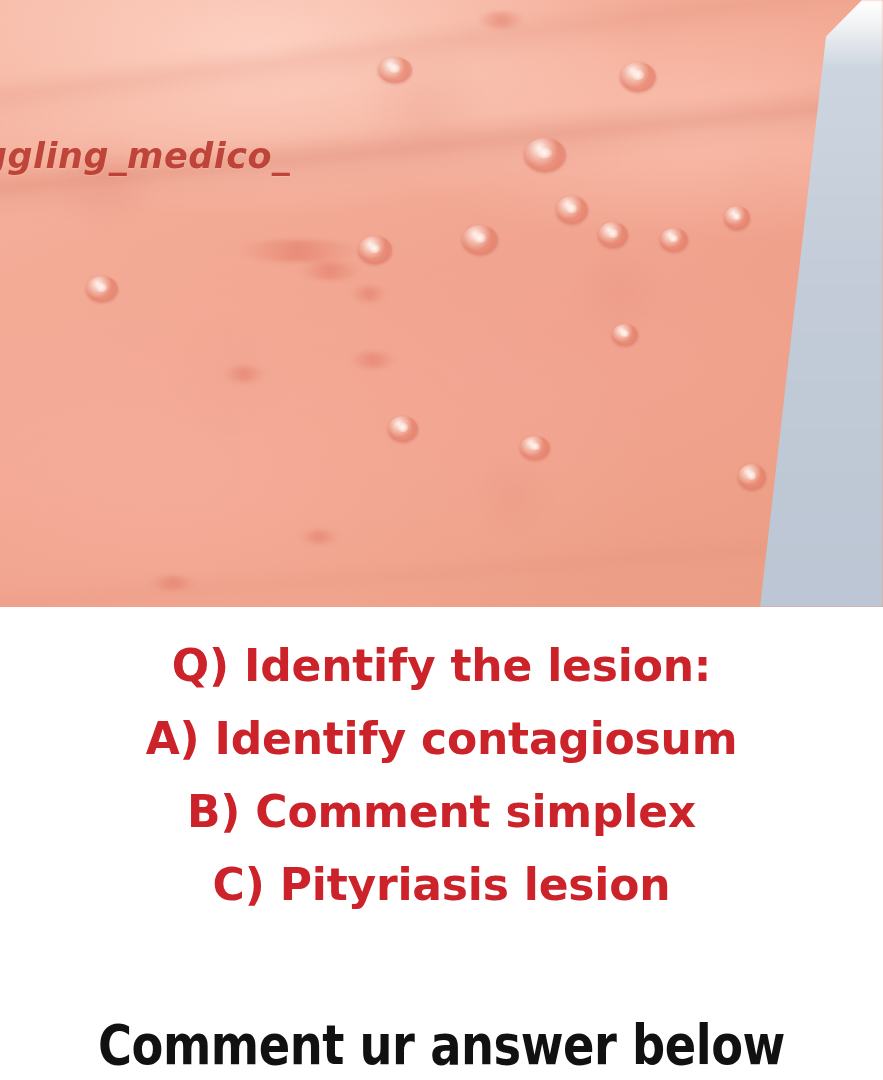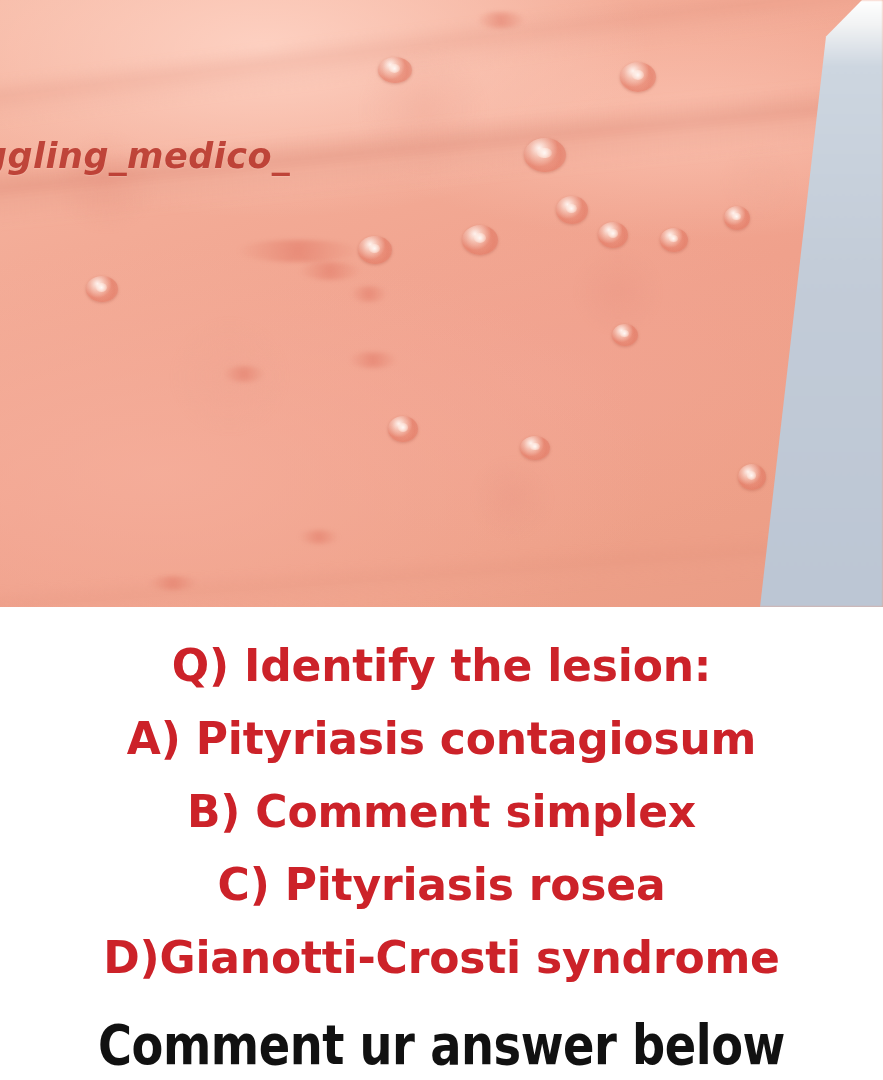--- a/index.html
+++ b/index.html
@@ -222,24 +222,23 @@
     <div class="macule" style="left:150px; top:576px; width:46px;  height:14px;"></div>
     <div class="macule" style="left:478px; top:12px;  width:46px;  height:16px;"></div>
     <div class="macule" style="left:300px; top:530px; width:38px;  height:14px;"></div>
 
     <div id="photo-watermark">ggling_medico_</div>
   </div>
 
   <div id="quiz-panel">
     <div class="quiz-line" id="quiz-question">Q) Identify the lesion:</div>
 
-    <div class="quiz-line">A) Pityriasis contagiosum</div>
+    <div class="quiz-line">A) Identify contagiosum</div>
 
     <div class="quiz-line">B) Comment simplex</div>
 
-    <div class="quiz-line">C) Pityriasis rosea</div>
-
-    <div class="quiz-line">D)Gianotti-Crosti syndrome</div>
+    <div class="quiz-line">C) Pityriasis lesion</div>
+
   </div>
 
   <div id="cta-line">Comment ur answer below</div>
 
 </div>
 
 </body></html>

